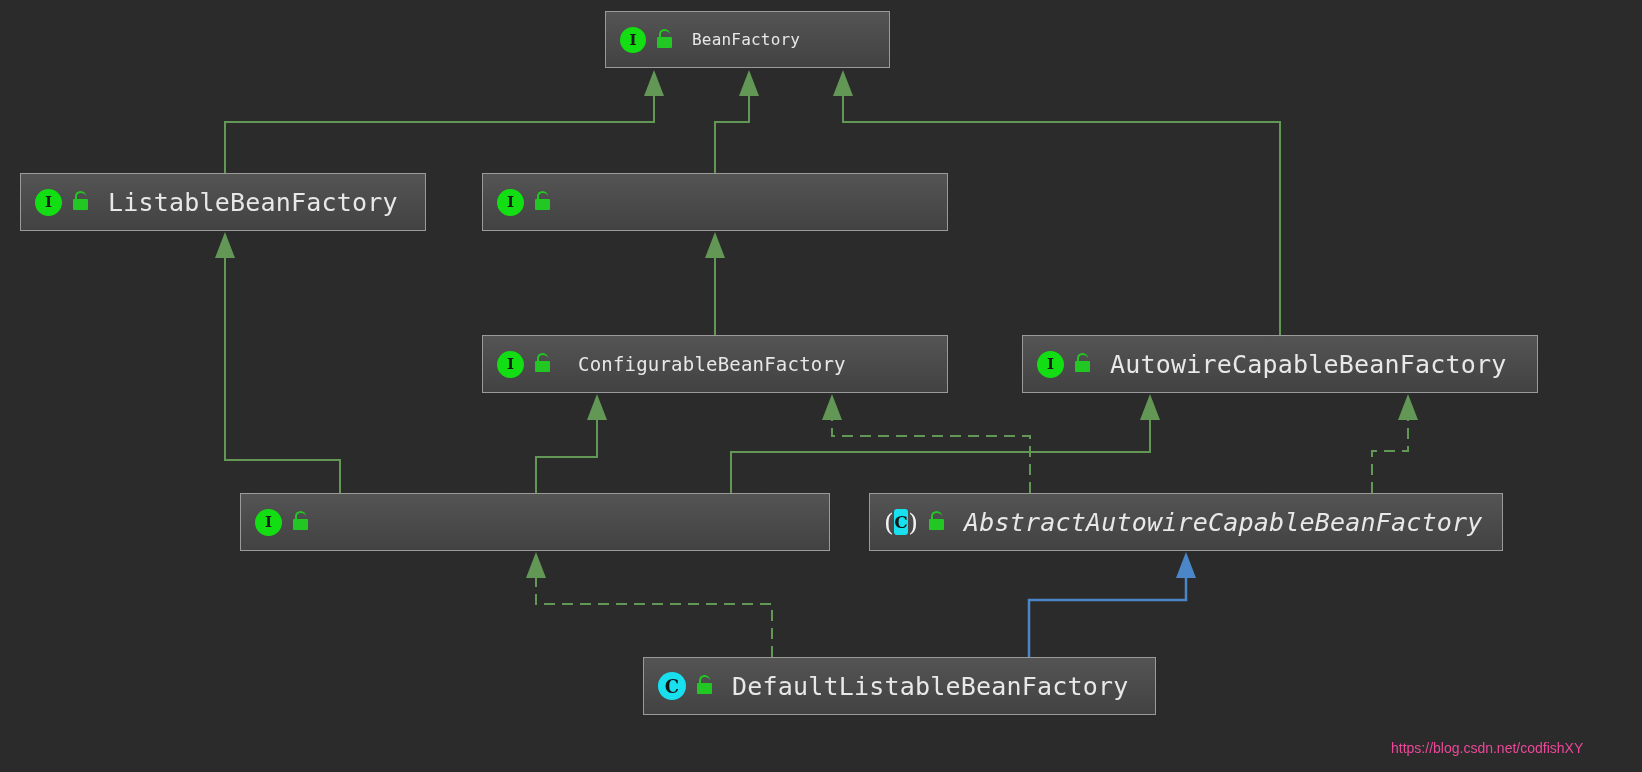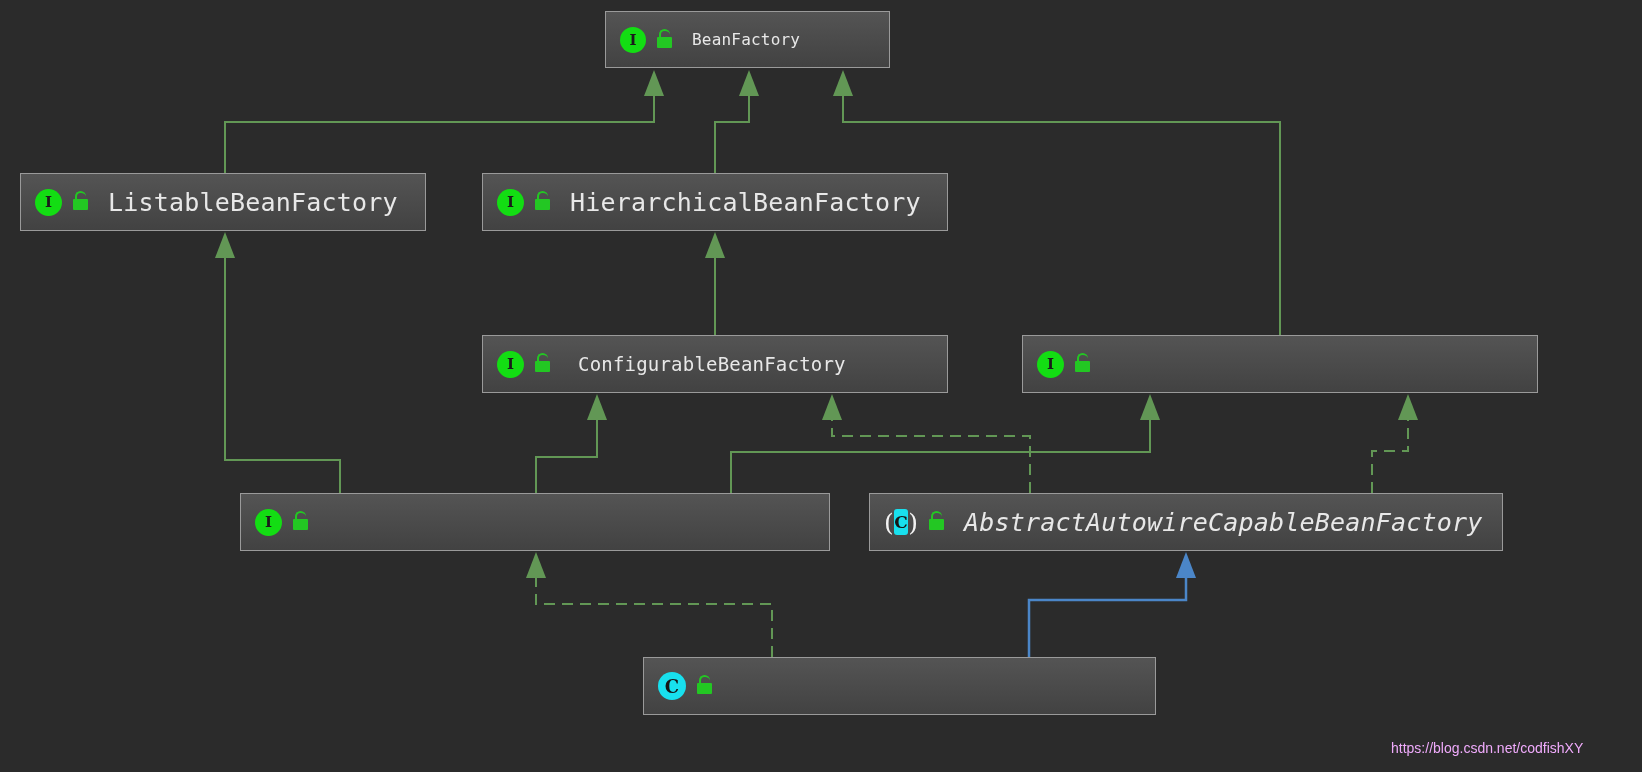--- a/index.html
+++ b/index.html
@@ -107,21 +107,21 @@
     border-top-right-radius: 6px;
     background: transparent;
   }
   .ico-lock .body {
     position: absolute;
     background: #23c723;
     border-radius: 1px;
   }
   .watermark {
     position: absolute;
-    color: #f0abfc;
+    color: #ec4899;
     font-family: "Liberation Sans", sans-serif;
     font-size: 14px;
     white-space: nowrap;
   }
 </style>
 </head>
 <body>
 
 <div id="canvas">
 
@@ -206,21 +206,20 @@
     </div>
   </div>
 
   <div class="node" style="left:482px; top:173px; width:466px; height:58px;">
     <div class="node-inner">
       <span class="ico-iface" style="width:27px;height:27px;font-size:15px;">I</span>
       <span class="ico-lock" style="width:22px;height:22px;margin-left:10px;">
         <span class="shackle" style="left:3px; top:0px; width:9px; height:8px;"></span>
         <span class="body" style="left:1px; top:8px; width:15px; height:11px;"></span>
       </span>
-      <span class="node-label" style="margin-left:14px; font-size:25px;">HierarchicalBeanFactory</span>
     </div>
   </div>
 
   <div class="node" style="left:482px; top:335px; width:466px; height:58px;">
     <div class="node-inner">
       <span class="ico-iface" style="width:27px;height:27px;font-size:15px;">I</span>
       <span class="ico-lock" style="width:22px;height:22px;margin-left:10px;">
         <span class="shackle" style="left:3px; top:0px; width:9px; height:8px;"></span>
         <span class="body" style="left:1px; top:8px; width:15px; height:11px;"></span>
       </span>
@@ -228,20 +227,21 @@
     </div>
   </div>
 
   <div class="node" style="left:1022px; top:335px; width:516px; height:58px;">
     <div class="node-inner">
       <span class="ico-iface" style="width:27px;height:27px;font-size:15px;">I</span>
       <span class="ico-lock" style="width:22px;height:22px;margin-left:10px;">
         <span class="shackle" style="left:3px; top:0px; width:9px; height:8px;"></span>
         <span class="body" style="left:1px; top:8px; width:15px; height:11px;"></span>
       </span>
+      <span class="node-label" style="margin-left:14px; font-size:25px;">AutowireCapableBeanFactory</span>
     </div>
   </div>
 
   <div class="node" style="left:240px; top:493px; width:590px; height:58px;">
     <div class="node-inner">
       <span class="ico-iface" style="width:27px;height:27px;font-size:15px;">I</span>
       <span class="ico-lock" style="width:22px;height:22px;margin-left:10px;">
         <span class="shackle" style="left:3px; top:0px; width:9px; height:8px;"></span>
         <span class="body" style="left:1px; top:8px; width:15px; height:11px;"></span>
       </span>
@@ -263,18 +263,19 @@
     </div>
   </div>
 
   <div class="node" style="left:643px; top:657px; width:513px; height:58px;">
     <div class="node-inner">
       <span class="ico-class" style="width:28px;height:28px;font-size:18px;">C</span>
       <span class="ico-lock" style="width:22px;height:22px;margin-left:10px;">
         <span class="shackle" style="left:3px; top:0px; width:9px; height:8px;"></span>
         <span class="body" style="left:1px; top:8px; width:15px; height:11px;"></span>
       </span>
+      <span class="node-label" style="margin-left:14px; font-size:25px;">DefaultListableBeanFactory</span>
     </div>
   </div>
 
   <div class="watermark" style="left:1391px; top:740px;">https://blog.csdn.net/codfishXY</div>
 
 </div>
 
 </body></html>

